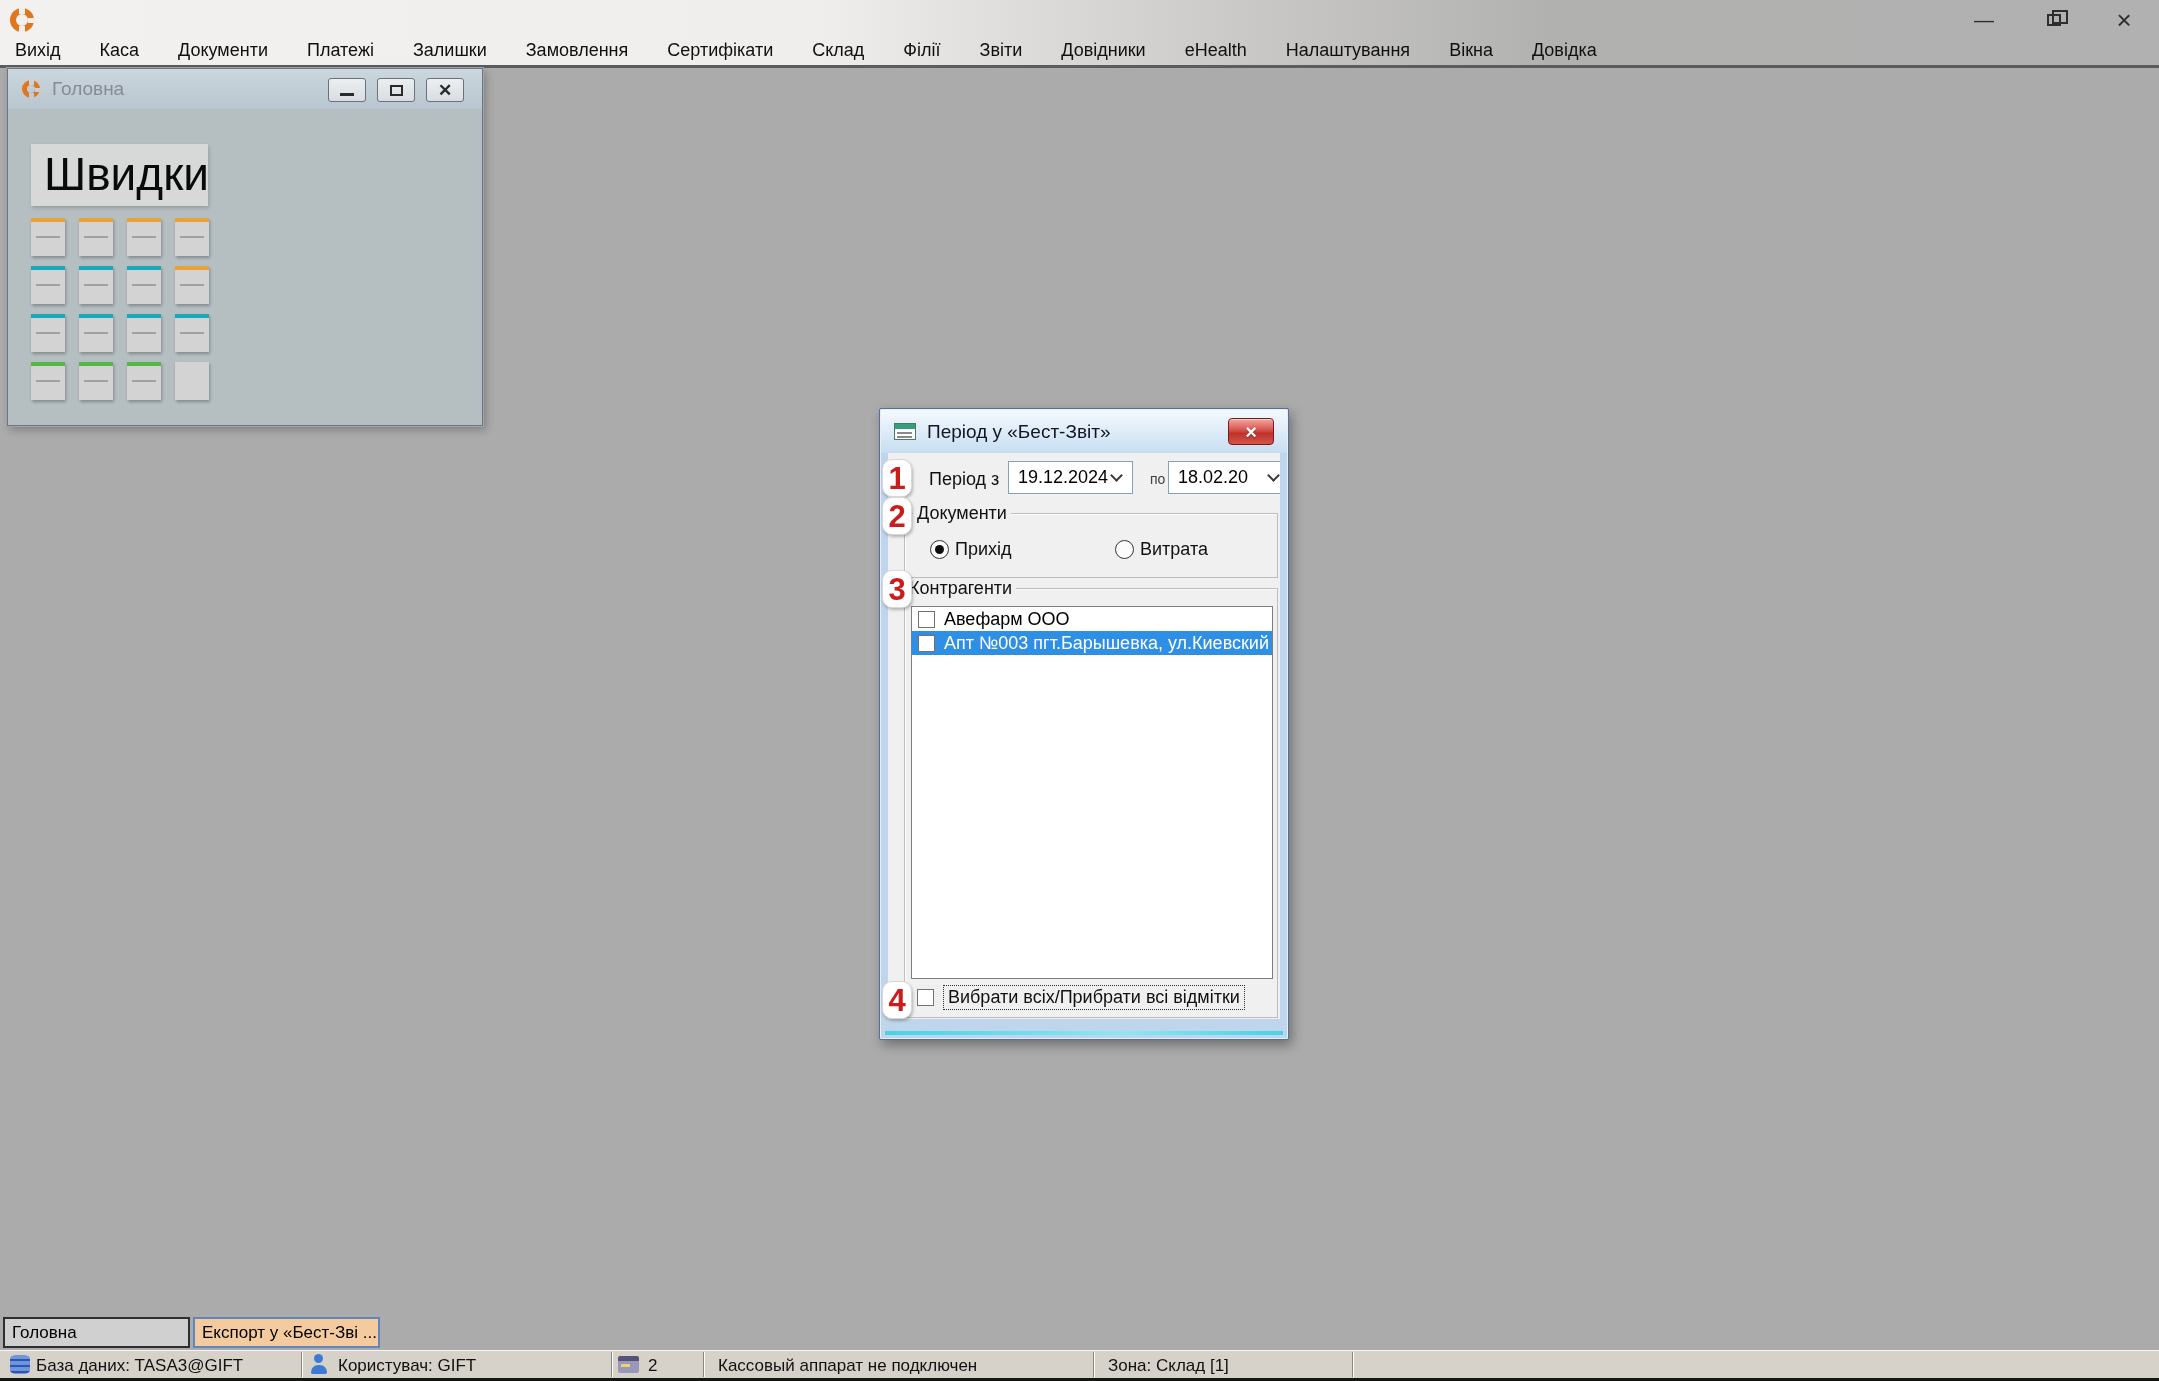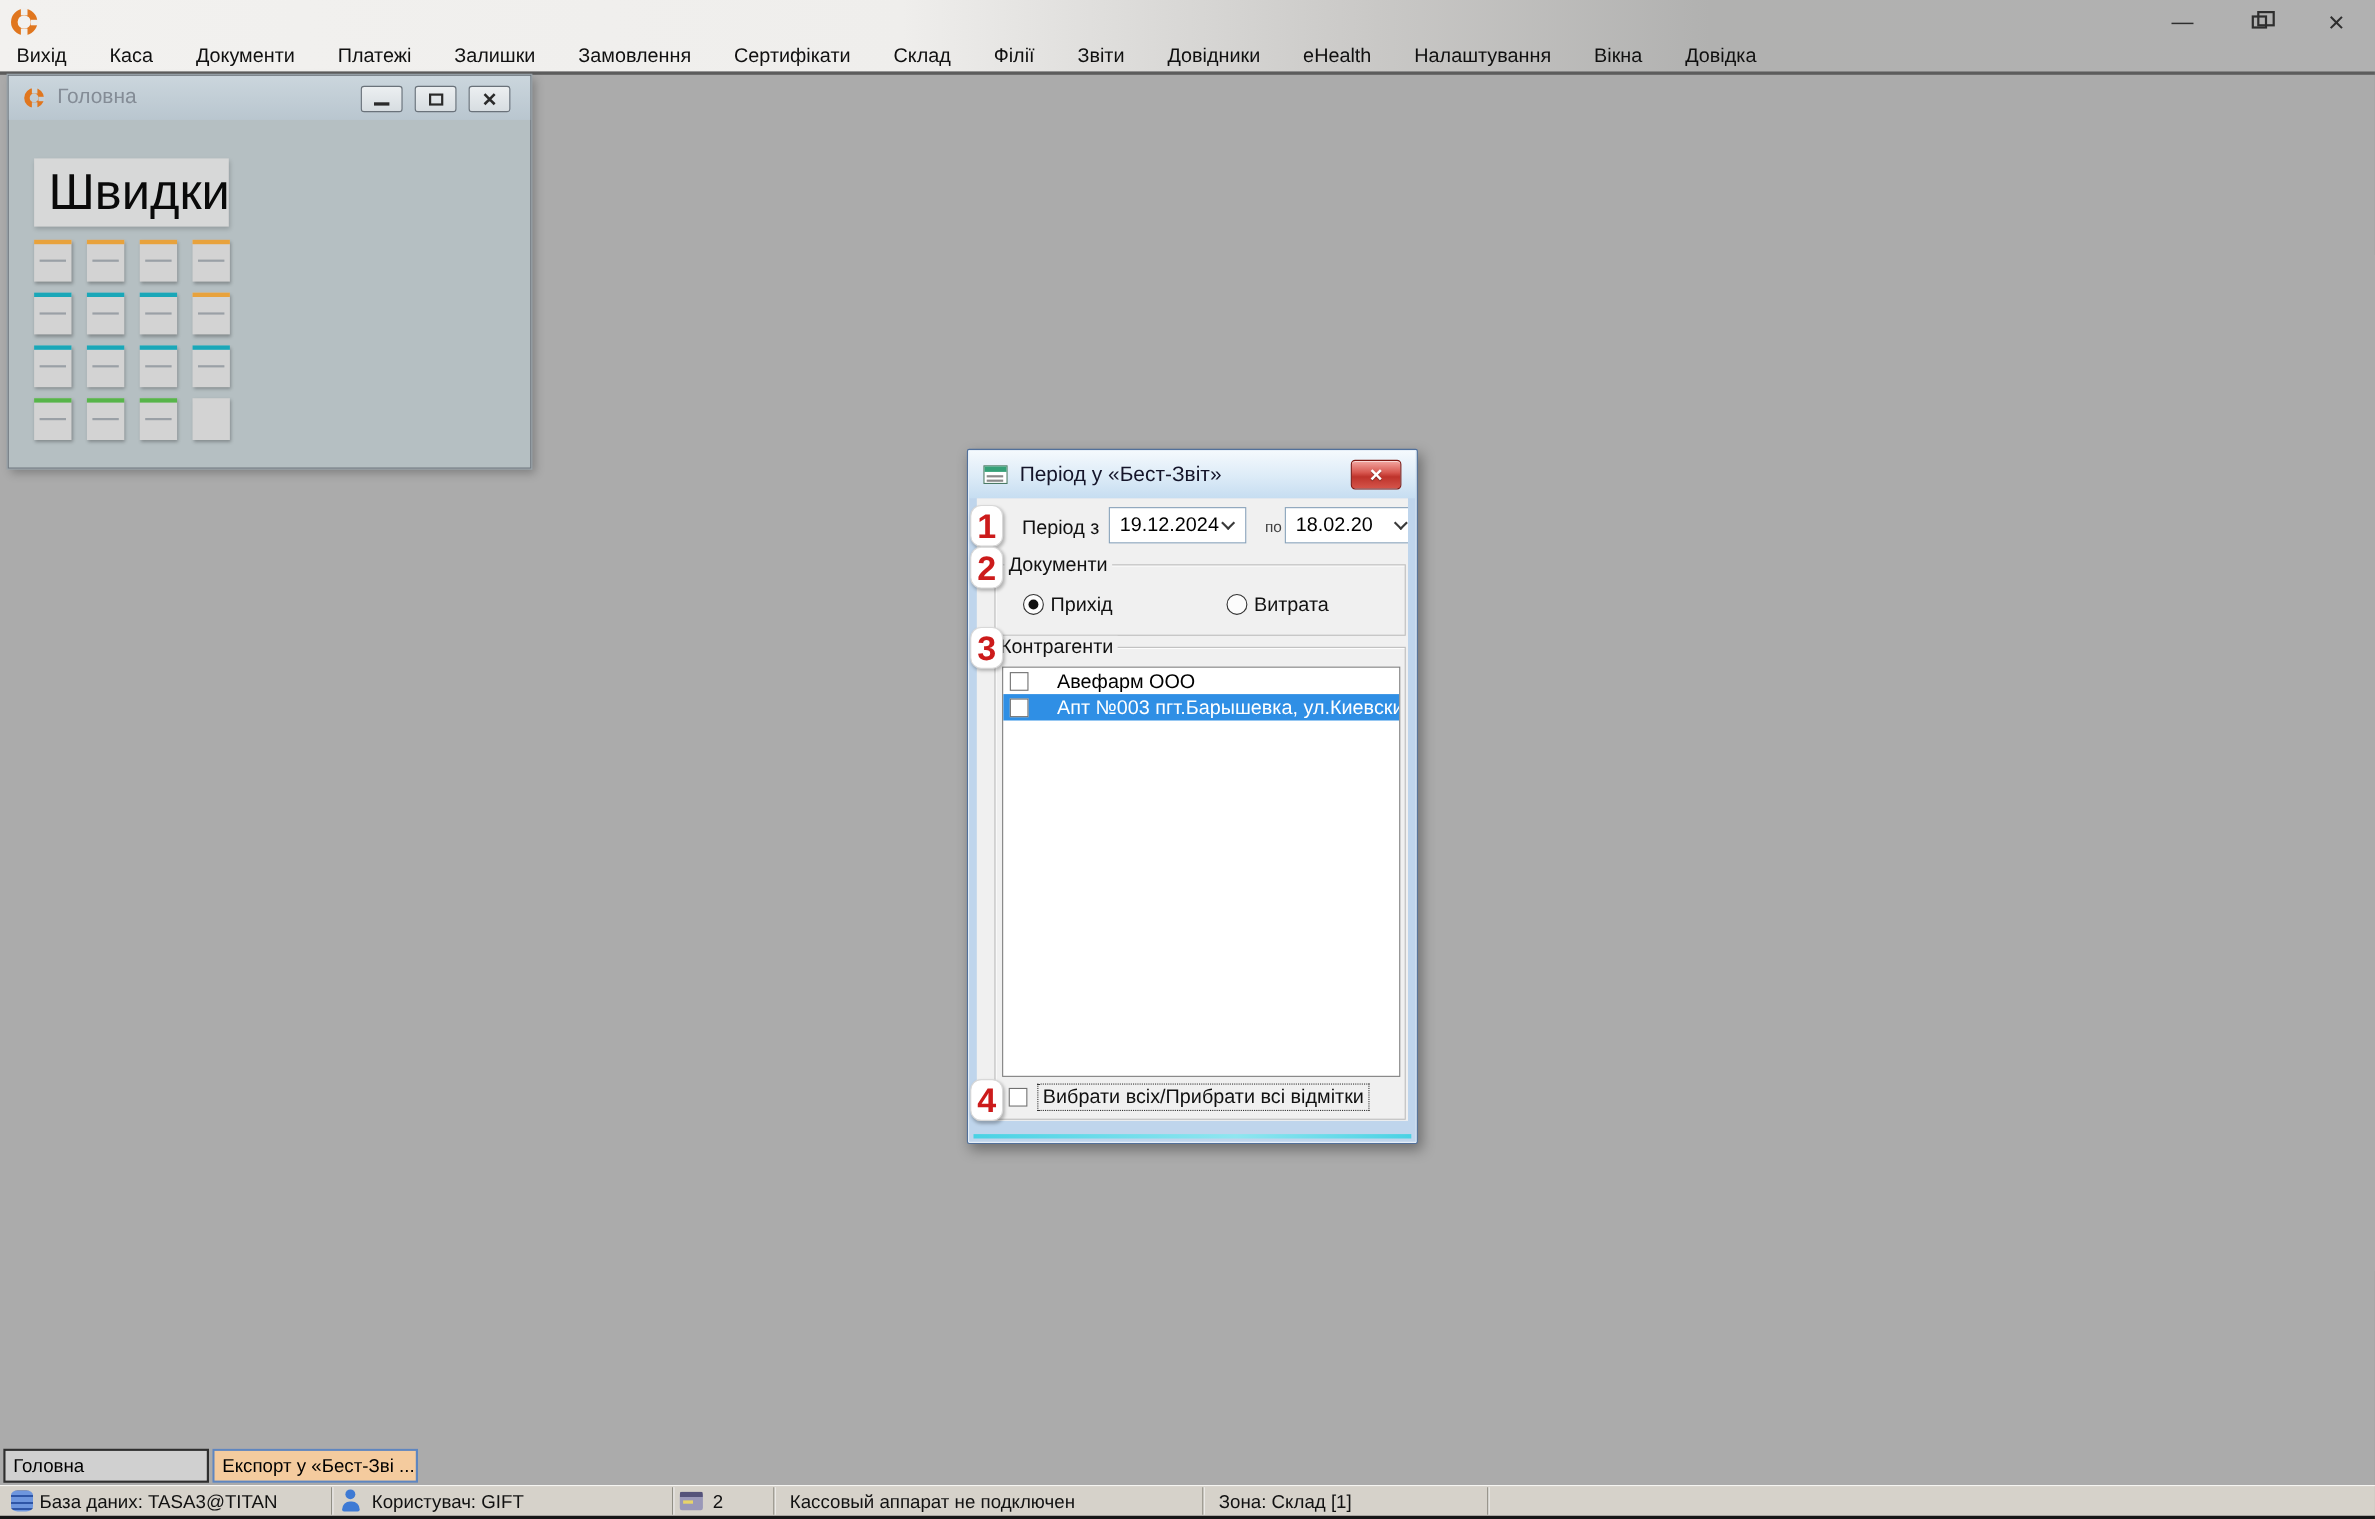--- a/index.html
+++ b/index.html
@@ -88,21 +88,21 @@
   .grp-docs{left:16px;top:60px;width:374px;height:65px;}
   .grp-cp{left:16px;top:135px;width:374px;height:430px;}
   .grp-cp .group-label{left:0px;}
 
   .radio-row{position:absolute;display:flex;align-items:center;}
   .radio{width:19px;height:19px;border:1px solid #333;border-radius:50%;background:#FCFCFC;position:relative;flex:none;}
   .radio[data-checked="true"]::after{content:"";position:absolute;inset:4px;background:#0E0E0E;border-radius:50%;}
   .radio-label{margin-left:6px;font-size:18px;color:#111;}
 
   .listbox{position:absolute;left:6px;top:17px;width:362px;height:373px;background:#FFF;border:1px solid #7E7E7E;overflow:hidden;}
-  .lb-row{height:24px;display:flex;align-items:center;white-space:nowrap;overflow:hidden;gap:17px;}
+  .lb-row{height:24px;display:flex;align-items:center;white-space:nowrap;overflow:hidden;}
   .lb-row[data-selected="true"]{background:#2F8FE5;color:#FFF;}
   .cb{width:17px;height:17px;border:1px solid #707070;background:#FFF;flex:none;}
   .lb-row .cb{margin-left:6px;}
   .lb-label{margin-left:9px;font-size:18px;}
 
   .selall-row{position:absolute;left:12px;top:396px;display:flex;align-items:center;}
   .selall-label{margin-left:9px;font-size:18px;color:#111;border:1px dotted #333;padding:1px 4px;white-space:nowrap;}
 
   .annot{position:absolute;width:30px;height:38px;background:#FFF;border-radius:10px;border:1px solid #D8D8D8;
     display:flex;align-items:center;justify-content:center;box-shadow:1px 2px 3px rgba(0,0,0,.25);}
@@ -278,21 +278,21 @@
 
   <div class="task-tab tab-0">
       <span>Головна</span>
     </div>
   <div class="task-tab tab-1">
       <span>Експорт у «Бест-Зві ...</span>
     </div>
 
   <div class="statusbar"></div>
   <div class="db-icon"></div>
-  <div class="status-text" style="left:36px;top:1356px">База даних: TASA3@TITAN</div>
+  <div class="status-text" style="left:36px;top:1356px">База даних: TASA3@GIFT</div>
   <div class="status-sep" style="left:301px;top:1352px;height:25px"></div>
   <div class="user-icon"></div>
   <div class="status-text" style="left:338px;top:1356px">Користувач: GIFT</div>
   <div class="status-sep" style="left:611px;top:1352px;height:25px"></div>
   <div class="reg-icon"></div>
   <div class="status-text" style="left:648px;top:1356px">2</div>
   <div class="status-sep" style="left:703px;top:1352px;height:25px"></div>
   <div class="status-text" style="left:718px;top:1356px">Кассовый аппарат не подключен</div>
   <div class="status-sep" style="left:1093px;top:1352px;height:25px"></div>
   <div class="status-text" style="left:1108px;top:1356px">Зона: Склад [1]</div>

